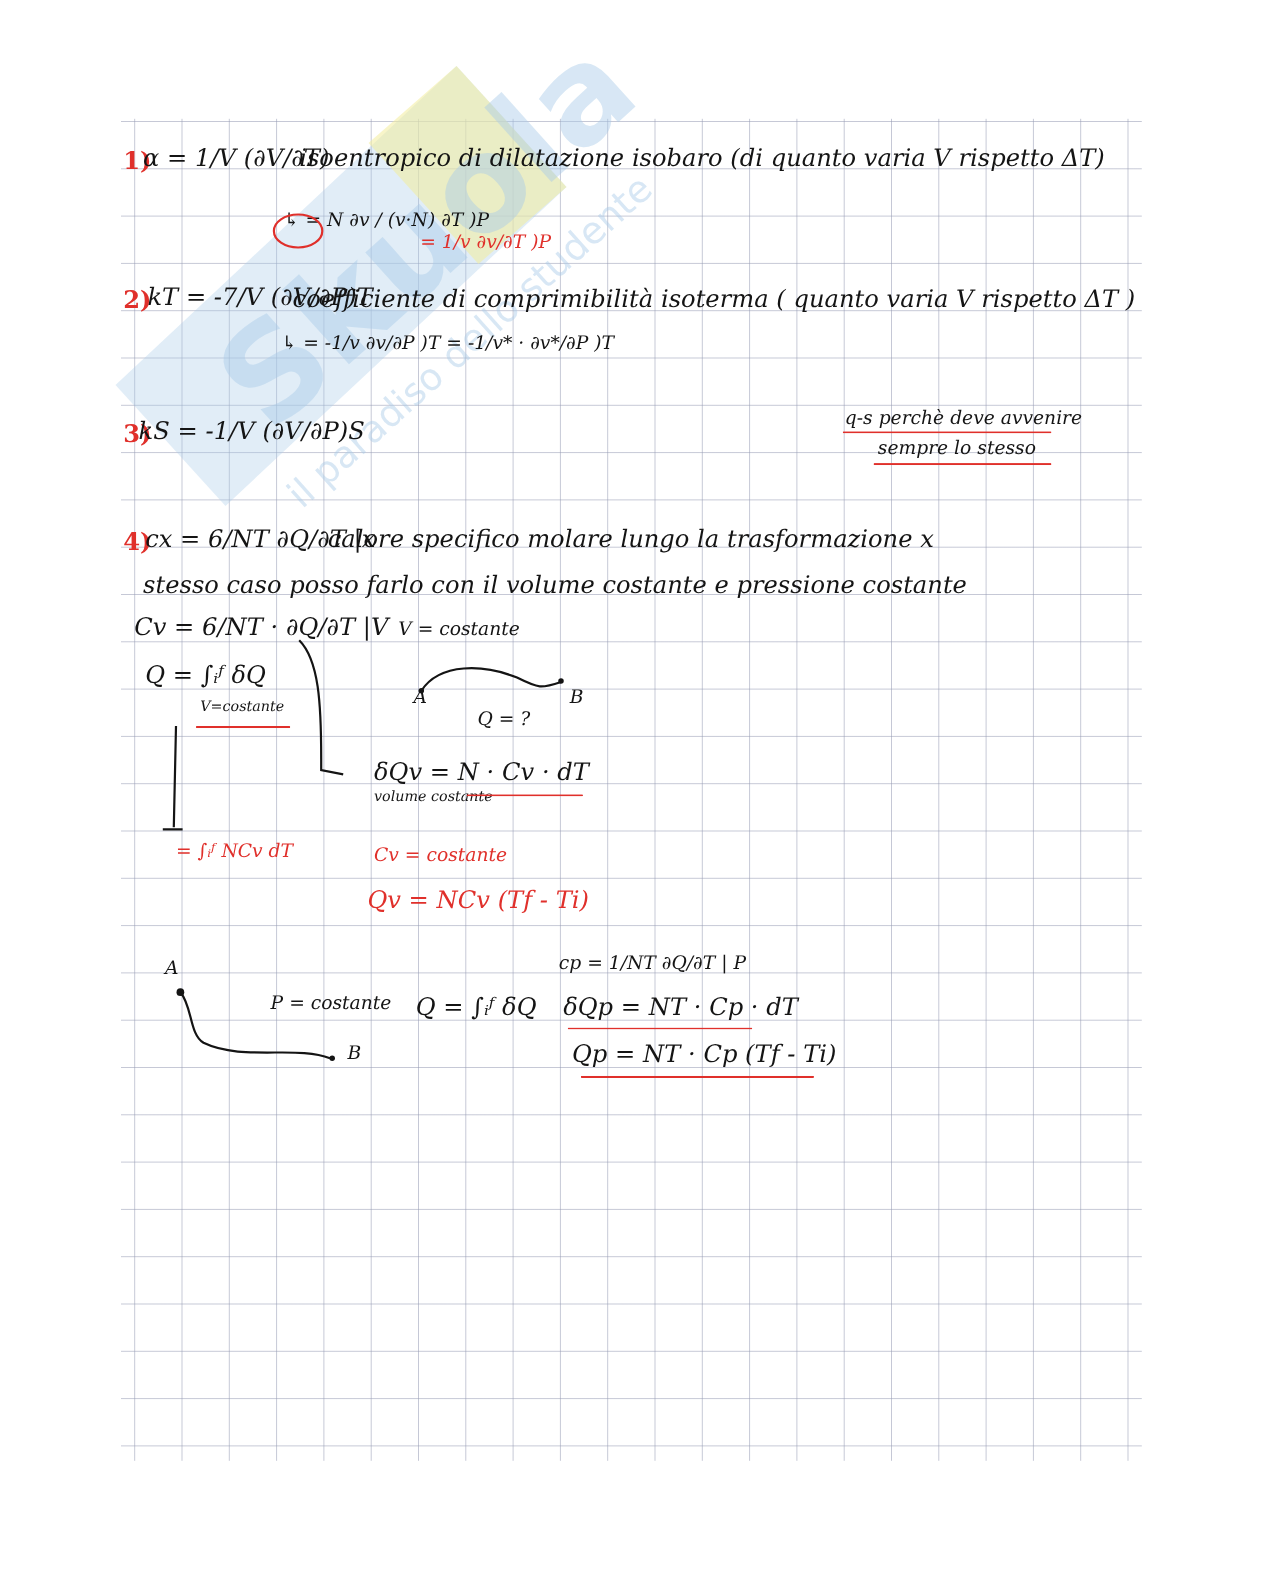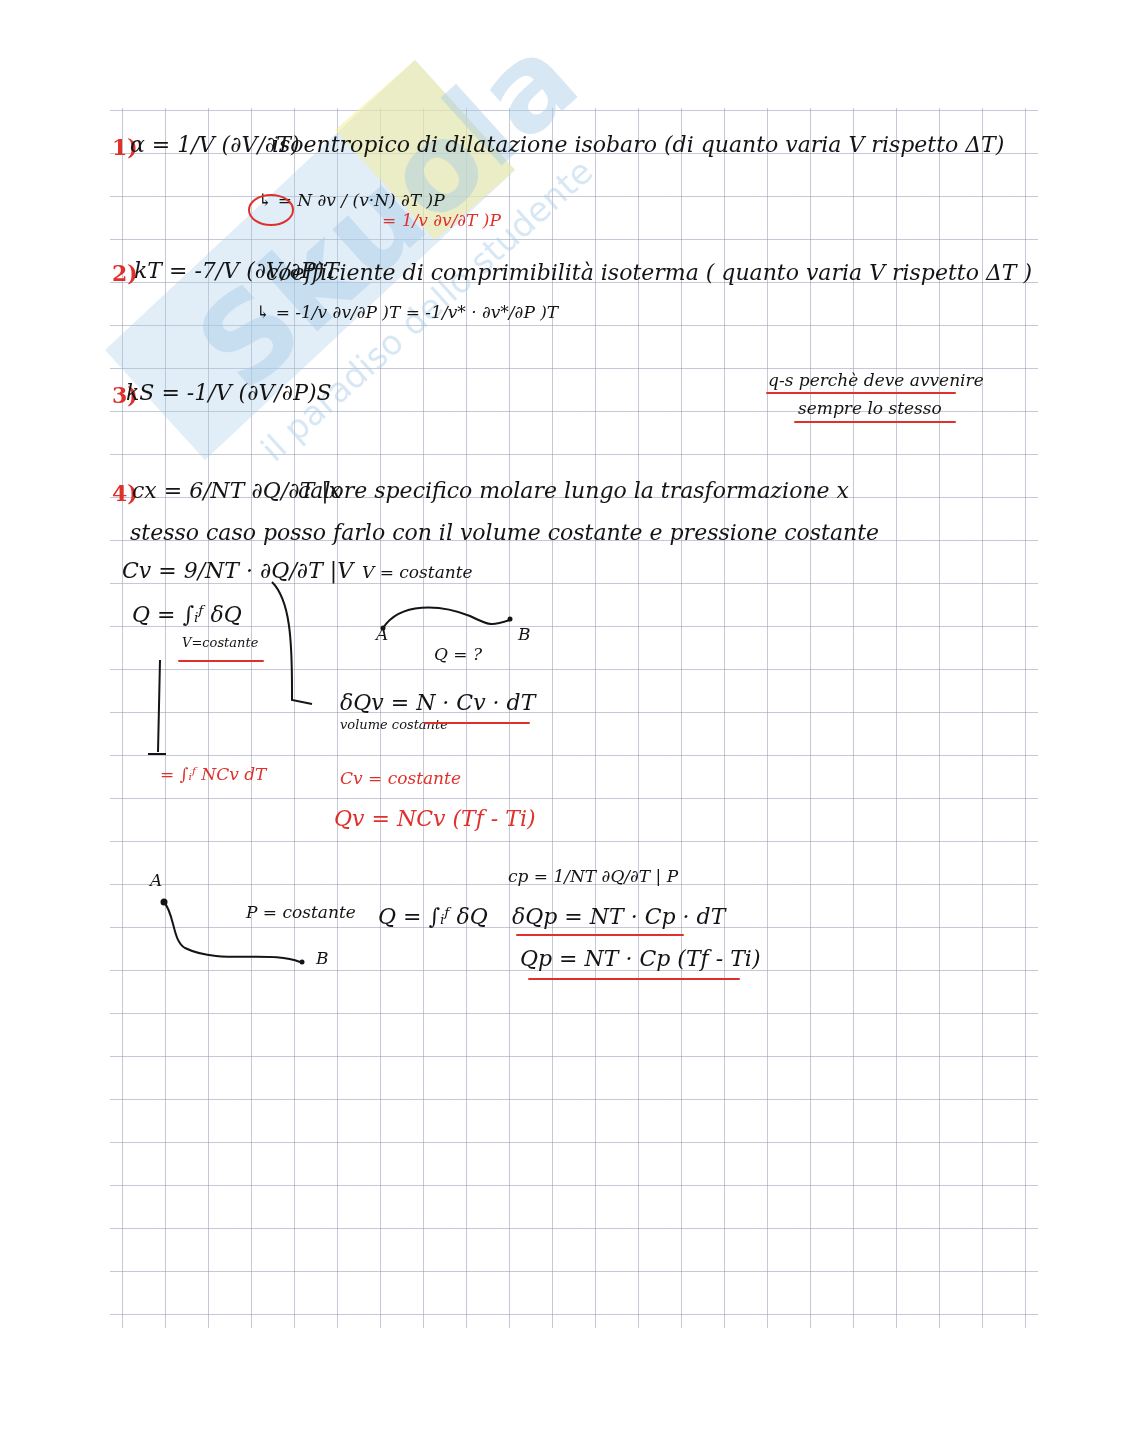--- a/index.html
+++ b/index.html
@@ -51,21 +51,21 @@
   <span class="hw small" style="left:768px;top:372px;">q-s perchè deve avvenire</span>
   <div class="uline" style="left:766px;top:392px;width:190px;"></div>
   <span class="hw small" style="left:798px;top:400px;text-align:center;">sempre lo stesso</span>
   <div class="uline" style="left:794px;top:421px;width:162px;"></div>
 
   <span class="hw num" style="left:112px;top:482px;">4)</span>
   <span class="hw" style="left:132px;top:480px;">cx = 6/NT ∂Q/∂T |x</span>
   <span class="hw" style="left:130px;top:522px;">stesso caso posso farlo con il volume costante e pressione costante</span>
   <span class="hw" style="left:298px;top:480px;">calore specifico molare lungo la trasformazione x</span>
 
-  <span class="hw" style="left:122px;top:560px;">Cv = 9/NT · ∂Q/∂T |V</span>
+  <span class="hw" style="left:122px;top:560px;">Cv = 6/NT · ∂Q/∂T |V</span>
   <span class="hw small" style="left:362px;top:564px;">V = costante</span>
   <span class="hw" style="left:132px;top:604px;">Q = ∫ᵢᶠ δQ</span>
   <span class="hw tiny" style="left:182px;top:636px;">V=costante</span>
   <div class="uline" style="left:178px;top:660px;width:86px;"></div>
   <span class="hw small" style="left:376px;top:626px;">A</span>
   <span class="hw small" style="left:518px;top:626px;">B</span>
   <span class="hw small" style="left:434px;top:646px;">Q = ?</span>
   <span class="hw" style="left:340px;top:692px;">δQv = N · Cv · dT</span>
   <span class="hw tiny" style="left:340px;top:718px;font-style:italic;">volume costante</span>
   <div class="uline" style="left:424px;top:722px;width:106px;"></div>

